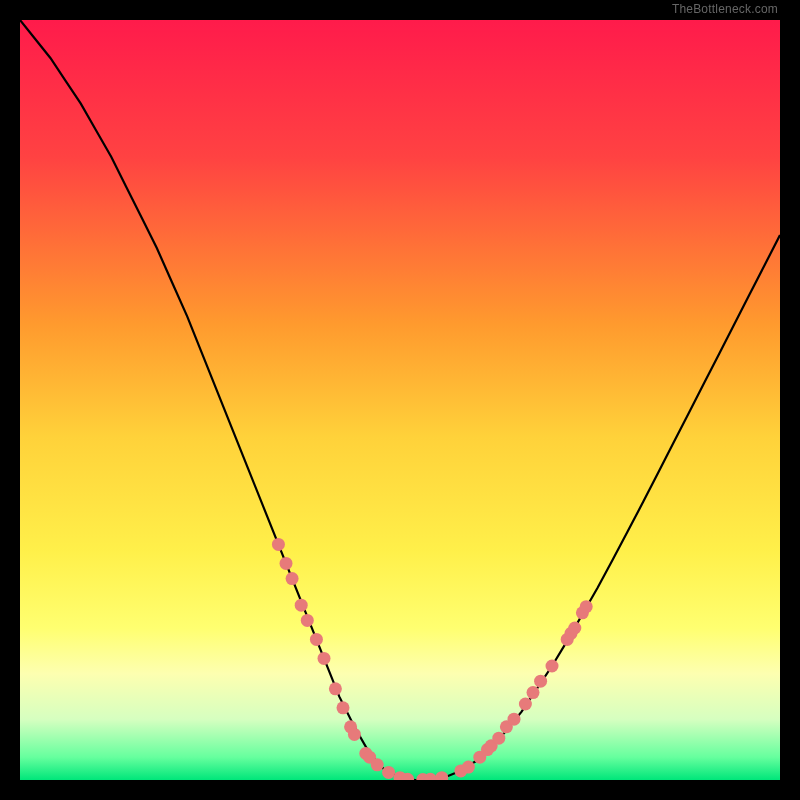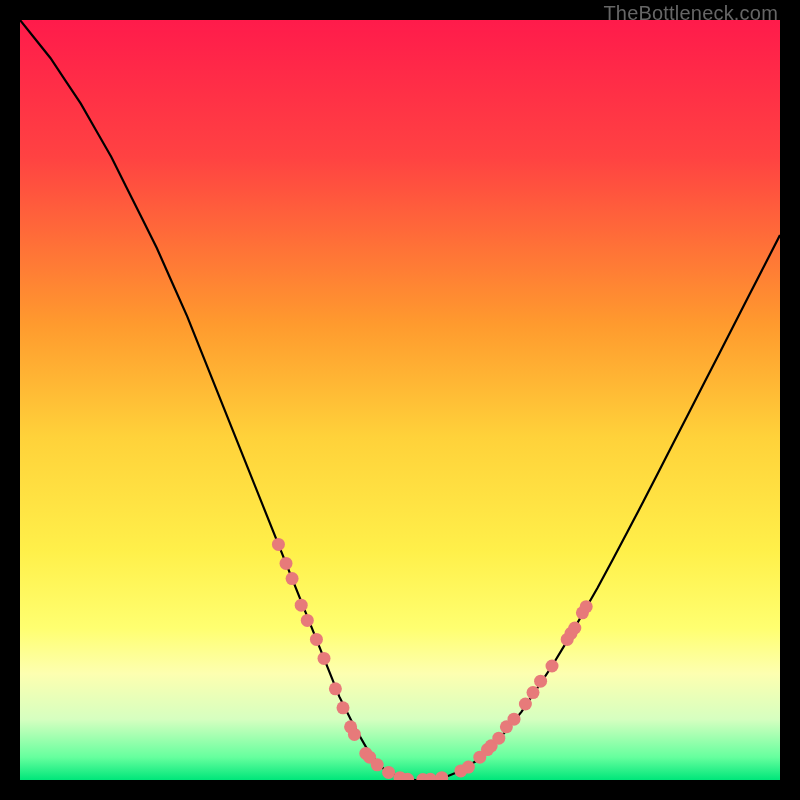--- a/index.html
+++ b/index.html
@@ -24,21 +24,21 @@
     left: 20px;
     width: 760px;
     height: 760px;
     overflow: hidden;
   }
   .watermark {
     position: absolute;
     top: 2px;
     right: 22px;
     color: #666;
-    font-size: 20px;
+    font-size: 12px;
     font-weight: 500;
     letter-spacing: 0.2px;
   }
   svg {
     display: block;
   }
 </style>
 </head>
 <body>
 

